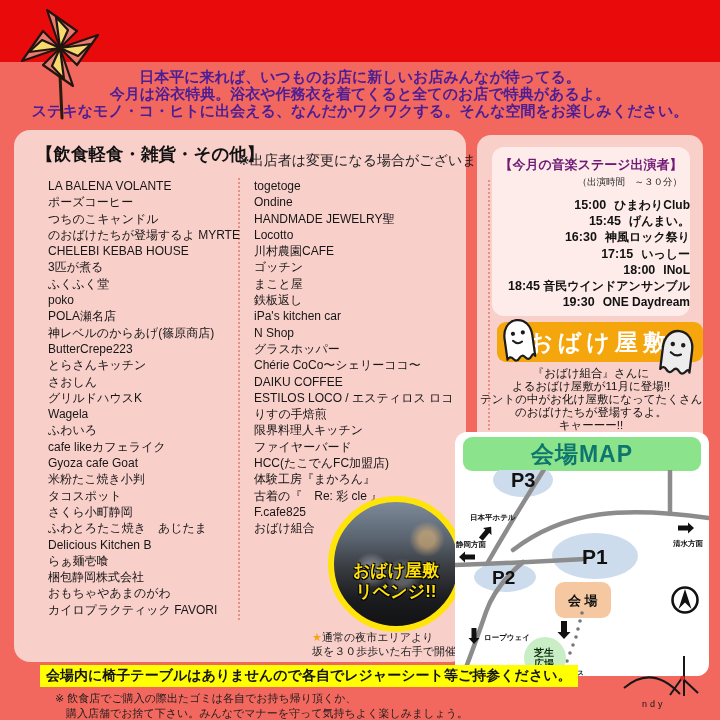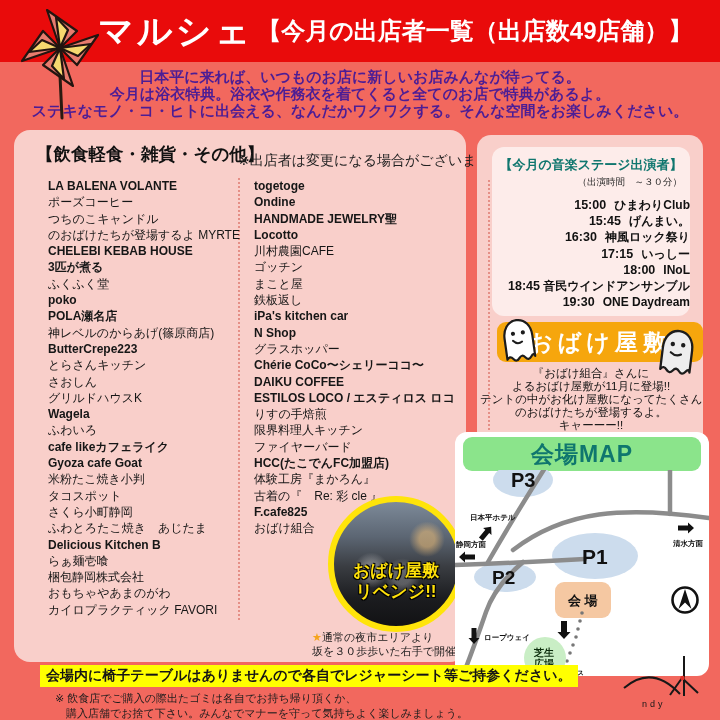--- a/index.html
+++ b/index.html
@@ -18,21 +18,21 @@
   
   .intro{position:absolute;left:0;top:68px;width:720px;text-align:center;color:#4c1d95;
          font-weight:bold;font-size:15px;line-height:17px;}
 
   
   .vendor-box{position:absolute;left:14px;top:130px;width:452px;height:532px;background:#f9cfca;border-radius:16px;}
   .vendor-heading{position:absolute;left:22px;top:12px;font-size:17.5px;font-weight:bold;color:#111;white-space:nowrap;}
   .vendor-note{position:absolute;left:224px;top:22px;font-size:14px;color:#222;white-space:nowrap;}
   .vendor-col{position:absolute;top:48px;font-size:12px;color:#161616;}
   .vendor-col .v-item{line-height:16.3px;white-space:nowrap;}
-  .vendor-col .v-item.latin{font-weight:bold;}
+  .vendor-col .v-item.latin{font-weight:normal;}
   .col1{left:34px;}
   .col2{left:240px;}
   .v-divider{position:absolute;left:224px;top:48px;height:442px;border-left:2px dotted #e58f86;}
 
   
   .photo-circle{position:absolute;left:328px;top:496px;width:124px;height:124px;border-radius:50%;
     border:6px solid #ffe40a;z-index:6;overflow:hidden;
     background:
       radial-gradient(circle at 75% 30%, rgba(255,200,120,.5) 0 6%, rgba(255,200,120,0) 14%),
       radial-gradient(circle at 30% 55%, rgba(230,230,230,.35) 0 7%, rgba(230,230,230,0) 16%),
@@ -42,21 +42,21 @@
     font-size:17px;line-height:21px;text-shadow:0 0 2px #000,1px 1px 0 #000,-1px 1px 0 #000,1px -1px 0 #000;}
   .photo-note{position:absolute;left:312px;top:631px;font-size:11px;color:#1a1a1a;line-height:13.5px;z-index:7;white-space:nowrap;}
   .photo-note .star{color:#f5a41c;}
 
   
   .right-panel{position:absolute;left:477px;top:135px;width:226px;height:527px;background:#f9cfca;border-radius:14px;}
   .r-divider{position:absolute;left:488px;top:180px;height:250px;border-left:2px dotted #e58f86;z-index:2;}
 
   
   .music-box{position:absolute;left:492px;top:147px;width:198px;height:169px;background:#fdecea;border-radius:12px;z-index:3;}
-  .music-heading{margin-top:9px;text-align:center;font-size:13px;font-weight:bold;color:#0f766e;white-space:nowrap;}
+  .music-heading{margin-top:9px;text-align:center;font-size:13px;font-weight:bold;color:#701a75;white-space:nowrap;}
   .music-sub{text-align:right;padding-right:8px;font-size:9.5px;color:#222;margin-top:2px;}
   .sched{margin:8px 0 0 16px;}
   .sched-row{display:flex;line-height:16.2px;justify-content:flex-end;}
   .sched-time{width:40px;font-weight:bold;font-size:12.5px;color:#111;}
   .sched-name{font-weight:bold;font-size:12px;color:#111;white-space:nowrap;}
 
   
   .ghost-banner{position:absolute;left:497px;top:322px;width:206px;height:40px;background:#f6a60d;border-radius:9px;
     display:flex;align-items:center;justify-content:center;z-index:3;}
   .ghost-banner-text{color:#fff;font-weight:bold;font-size:23px;letter-spacing:5px;white-space:nowrap;}
@@ -79,24 +79,20 @@
   .footer-note{position:absolute;left:55px;top:691px;font-size:11px;color:#1d1d1d;line-height:14.5px;z-index:9;}
   .footer-note .l2{padding-left:11px;}
   .signature{position:absolute;left:618px;top:652px;z-index:10;}
 </style>
 </head>
 <body>
 
 <div id="stage">
 
   <div class="header"></div>
-  <div class="title-wrap">
-    <span class="title-main">マルシェ</span>
-    <span class="title-sub">【今月の出店者一覧（出店数49店舗）】</span>
-  </div>
 
   <svg class="pinwheel" width="92" height="126" viewBox="0 0 92 126">
     <line x1="45" y1="50" x2="48" y2="114" stroke="#2a1a10" stroke-width="3" stroke-linecap="round"></line>
     <g stroke="#221510" stroke-width="2.2" stroke-linejoin="round">
       <g transform="translate(46,44)">
         <g>
           <polygon points="0,0 -13,-38 17,-17" fill="#e87b6e"></polygon>
           <polygon points="0,0 -4,-31 8,-18" fill="#f6d96f"></polygon>
         </g>
         <g transform="rotate(90)">

